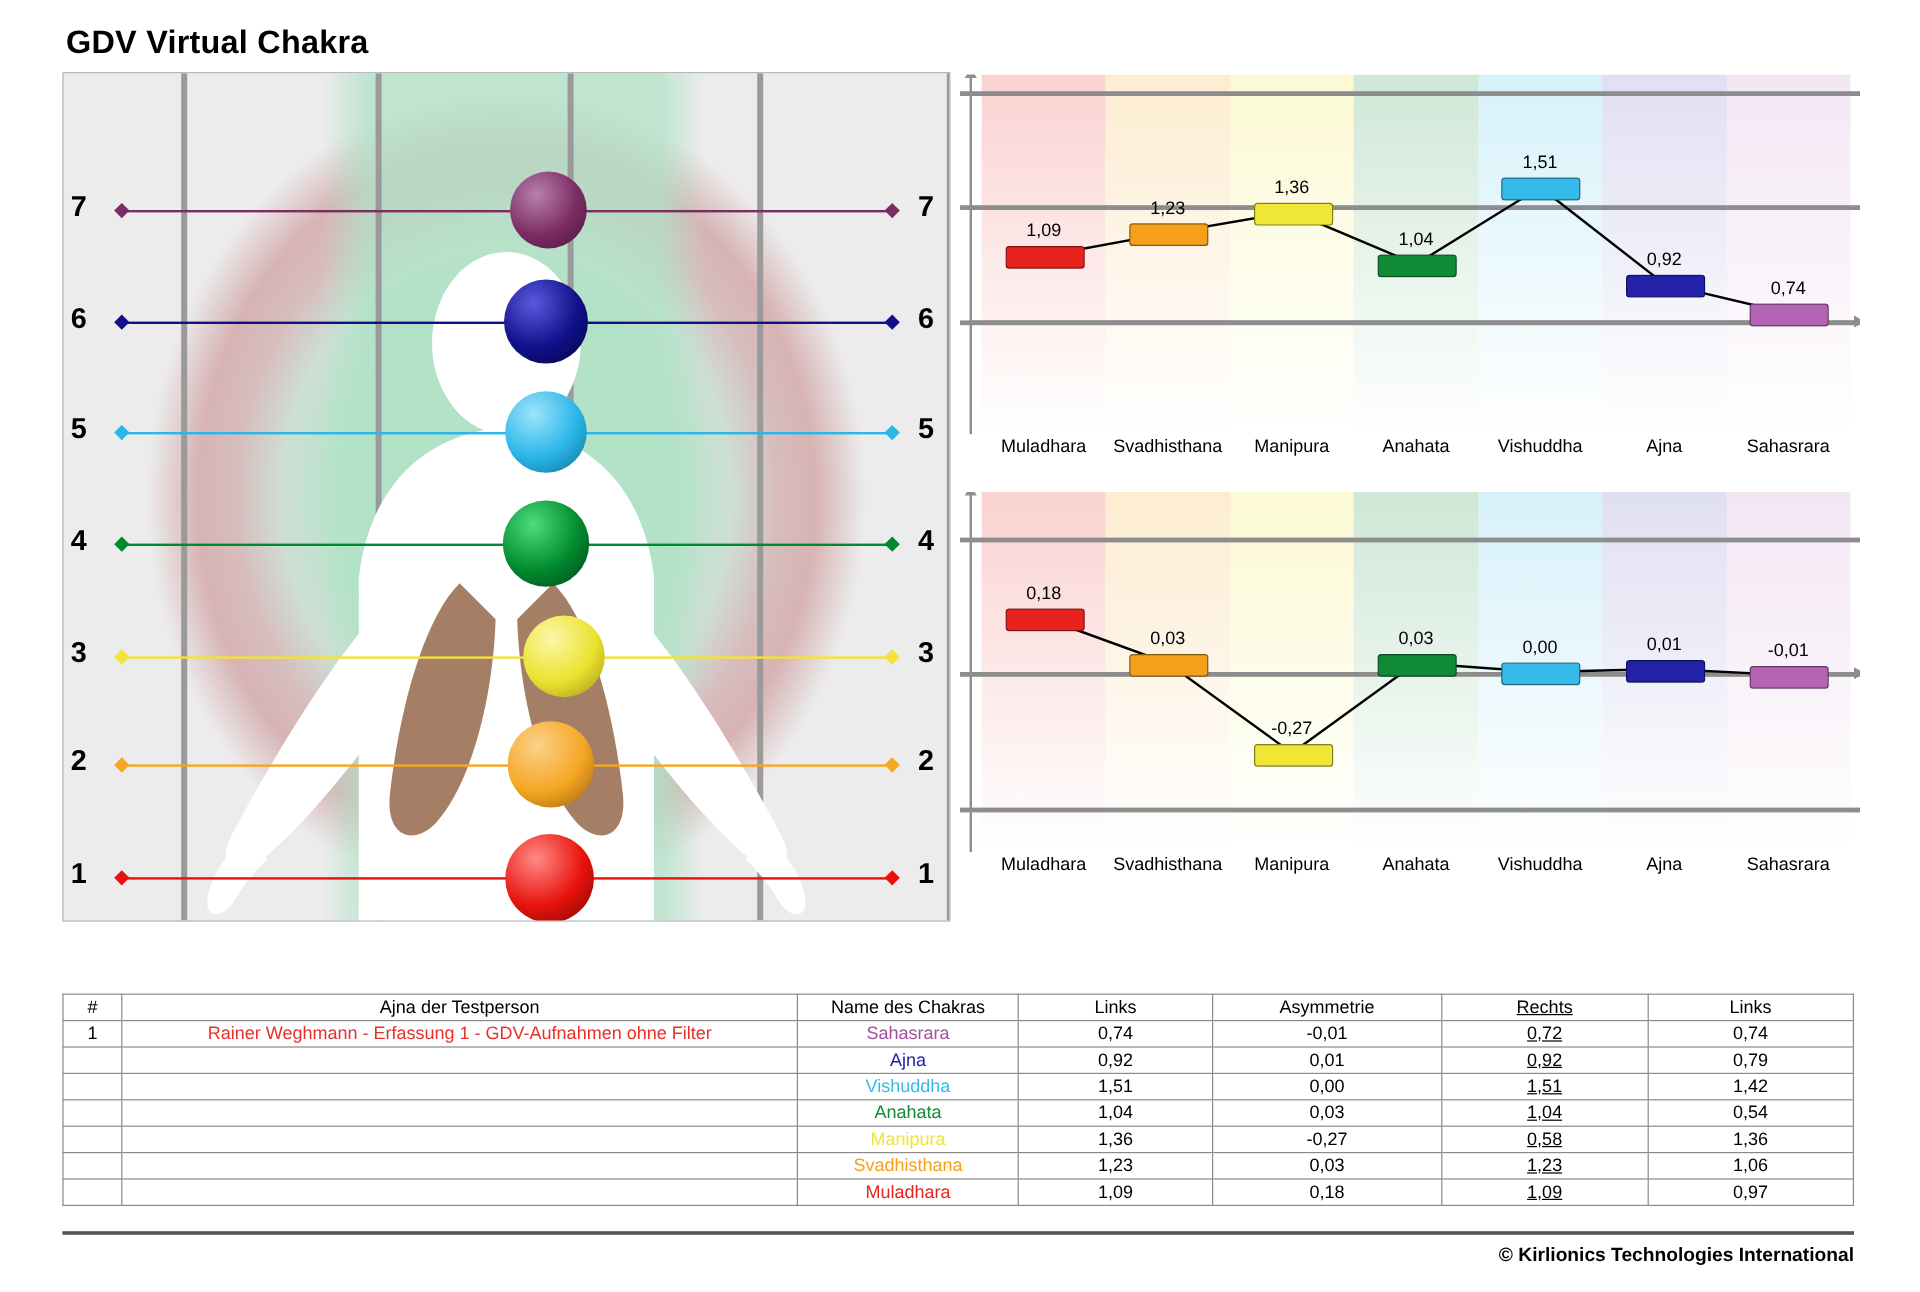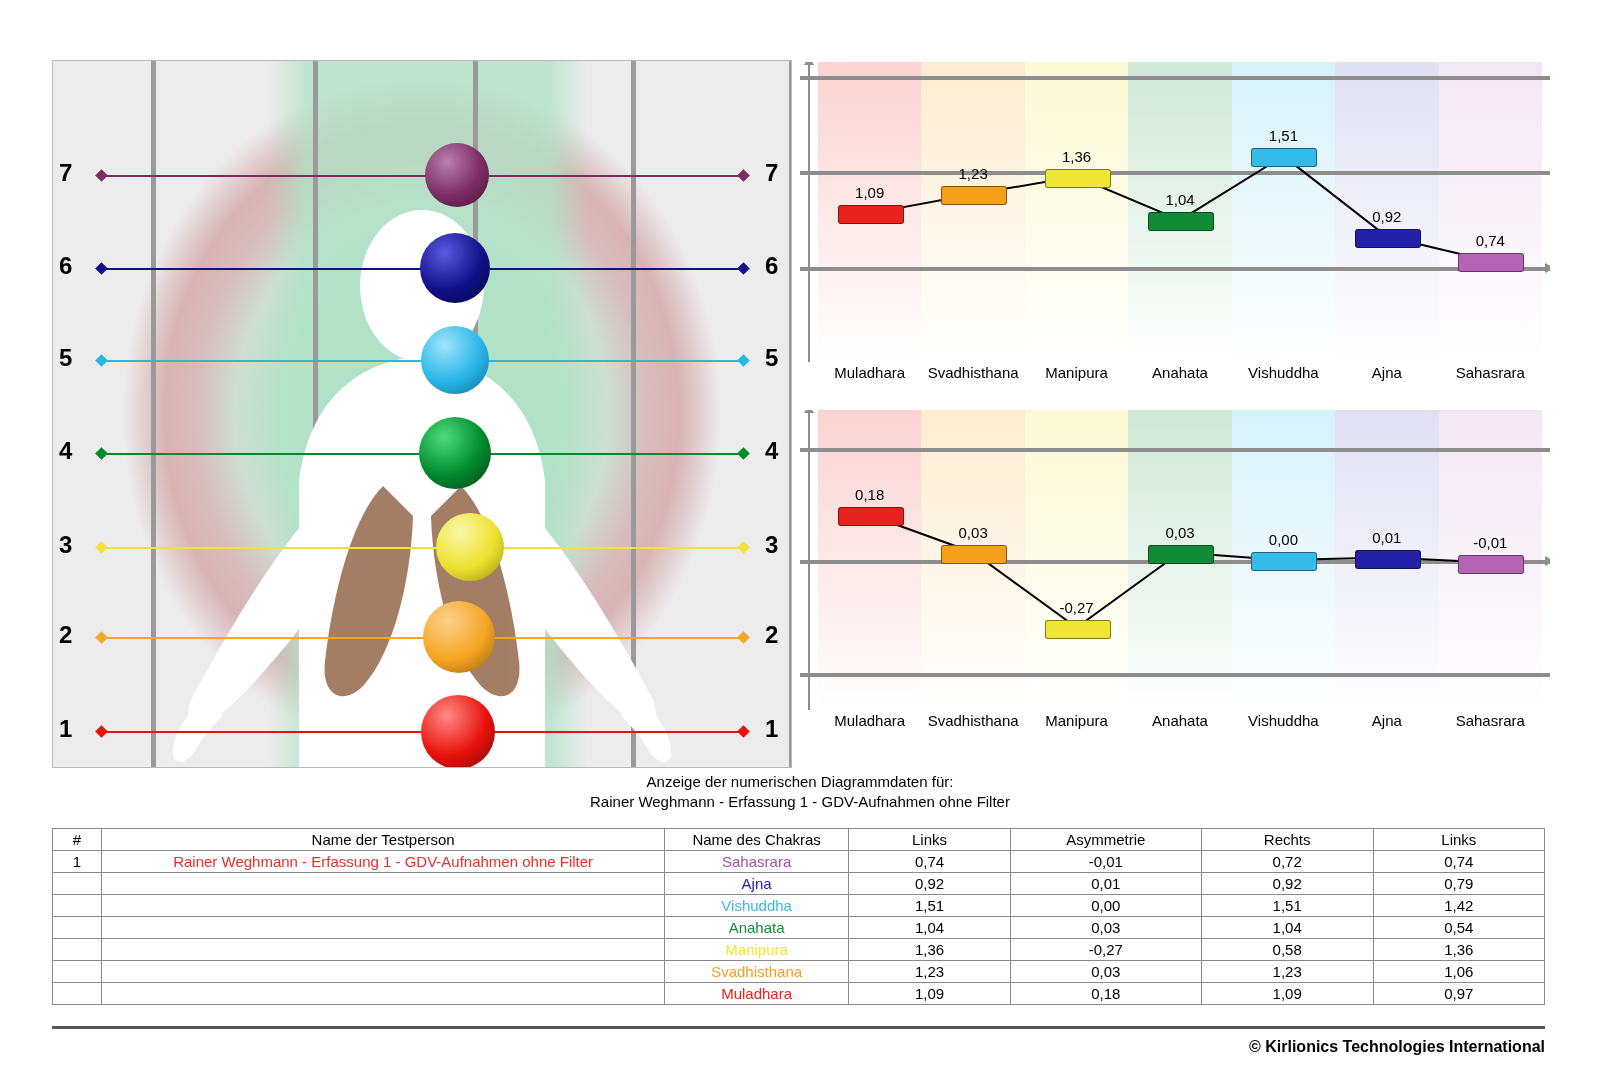--- a/index.html
+++ b/index.html
@@ -189,21 +189,21 @@
     padding: 0 4px;
     font-weight: normal;
     text-align: center;
   }
   .data-table th { font-weight: normal; }
   .col-idx { width: 42px; }
   .col-name { width: 583px; }
   .col-chakra { width: 180px; }
   .col-val { width: 160px; }
   .col-asym { width: 188px; }
-  .col-r { width: 170px; }
+  .col-r { width: 170px; text-decoration: underline; }
   .col-l { width: 170px; margin-top: 35px; }
   .td-name { text-align: center; color: #e8302a; }
   .td-chakra { text-align: center; }
   
   .footer-rule {
     position: absolute;
     left: 52px; top: 1026px;
     width: 1493px; height: 3px;
     background: #555;
   }
@@ -212,20 +212,21 @@
     right: 55px; top: 1038px;
     font-size: 16px;
     font-weight: bold;
   }
 </style>
 </head>
 <body>
 
 <div class="page">
 
+  <div class="app-title">GDV Virtual Chakra</div>
 
   <div class="body-panel">
     <div class="aura"></div>
     <div class="greenfield"></div>
 
     <div class="vline" style="left:98px;"></div>
     <div class="vline" style="left:260px;"></div>
     <div class="vline" style="left:420px;"></div>
     <div class="vline" style="left:578px;"></div>
     <div class="vline" style="left:736px;"></div>
@@ -389,30 +390,26 @@
         <div class="cat-label" style="left: 18px; width: 103.429px; top: 2px;">Muladhara</div>
         <div class="cat-label" style="left: 121.429px; width: 103.429px; top: 2px;">Svadhisthana</div>
         <div class="cat-label" style="left: 224.857px; width: 103.429px; top: 2px;">Manipura</div>
         <div class="cat-label" style="left: 328.286px; width: 103.429px; top: 2px;">Anahata</div>
         <div class="cat-label" style="left: 431.714px; width: 103.429px; top: 2px;">Vishuddha</div>
         <div class="cat-label" style="left: 535.143px; width: 103.429px; top: 2px;">Ajna</div>
         <div class="cat-label" style="left: 638.571px; width: 103.429px; top: 2px;">Sahasrara</div>
       </div>
   </div>
 
-  <div class="caption">
-    <div>Anzeige der numerischen Diagrammdaten für:</div>
-    <div>Rainer Weghmann - Erfassung 1 - GDV-Aufnahmen ohne Filter</div>
-  </div>
 
   <table class="data-table">
     <thead>
       <tr>
         <th class="col-idx">#</th>
-        <th class="col-name">Name der Testperson</th>
+        <th class="col-name">Ajna der Testperson</th>
         <th class="col-chakra">Name des Chakras</th>
         <th class="col-val">Links</th>
         <th class="col-asym">Asymmetrie</th>
         <th class="col-r">Rechts</th>
         <th class="col-l">Links</th>
       </tr>
     </thead>
     <tbody id="table-body">
         <tr>
           <td class="col-idx">1</td>

